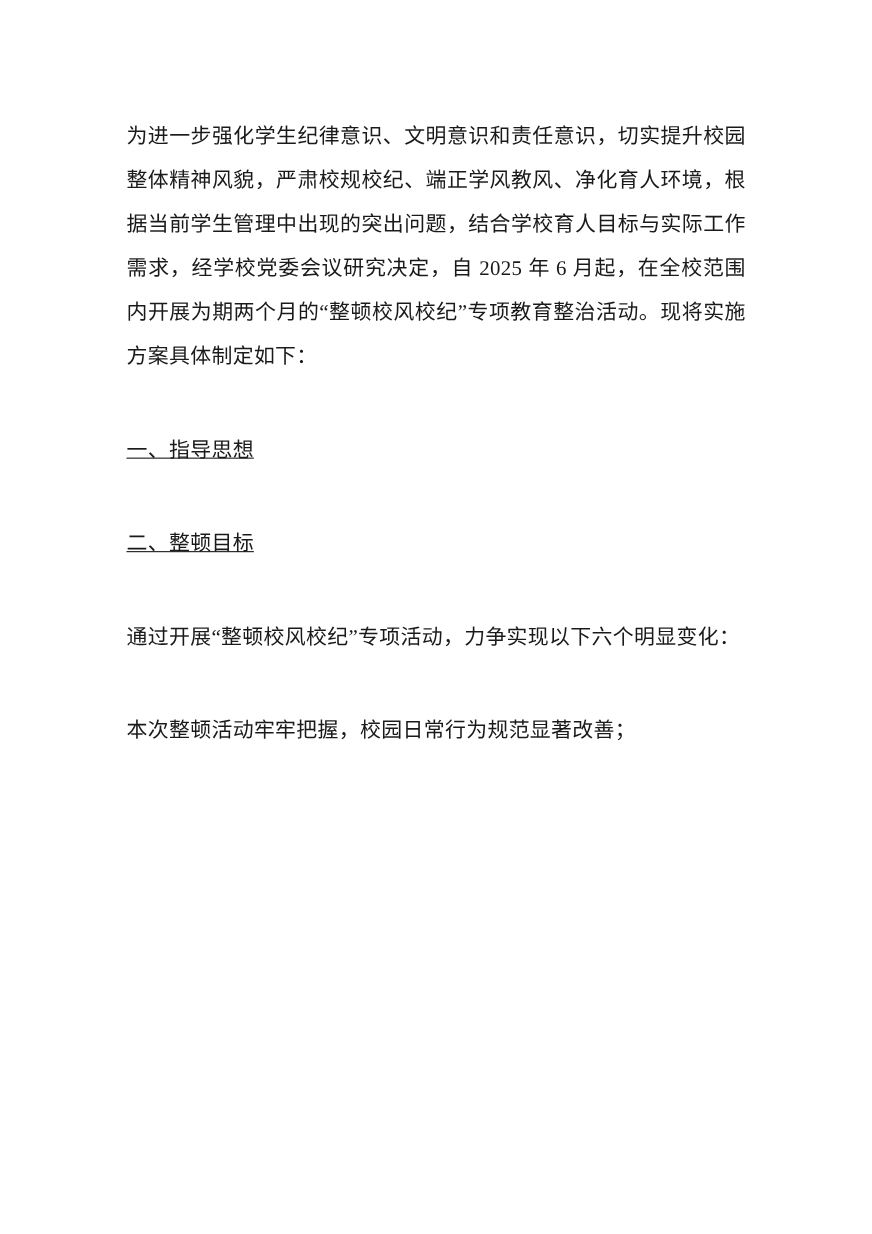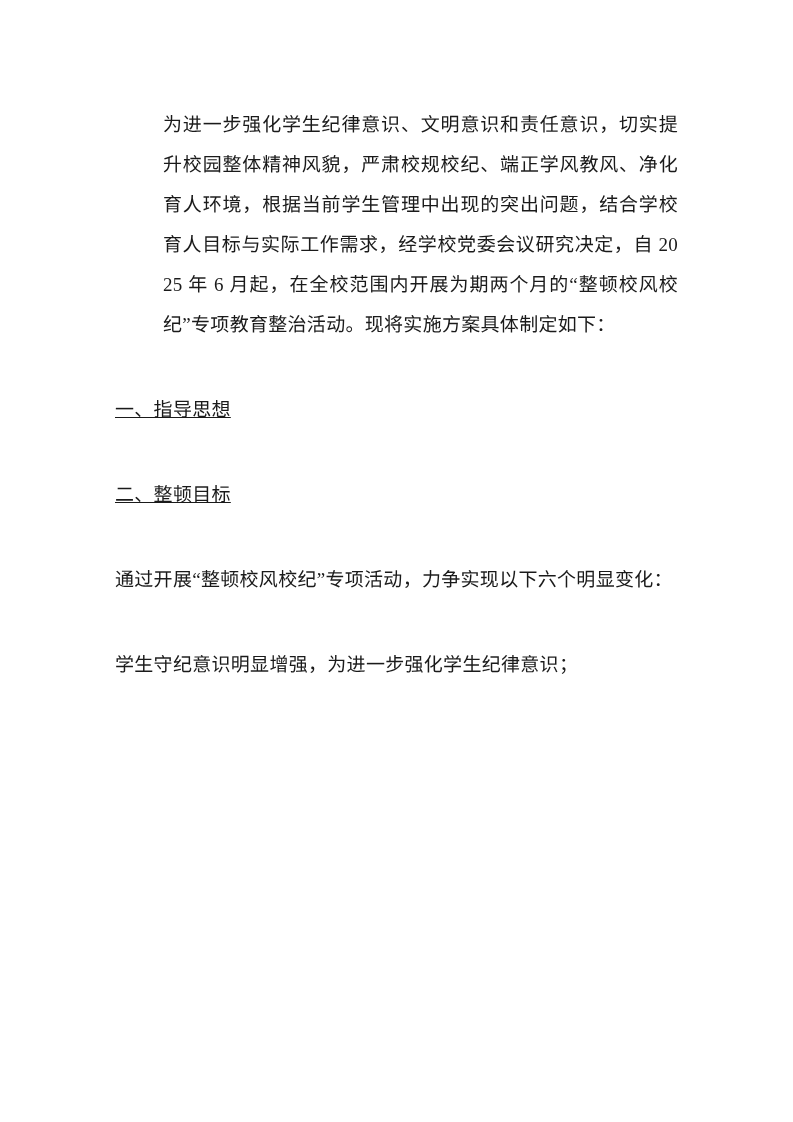--- a/index.html
+++ b/index.html
@@ -37,31 +37,30 @@
     font-weight: normal;
     color: #1a1a1a;
     margin: 45px 0 0 0;
     text-align: justify;
     text-justify: inter-ideograph;
     word-break: break-all;
     letter-spacing: 0.3px;
   }
   .doc-body > :first-child {
     margin-top: 16px;
-    margin-left: 48px;
   }
   .doc-body h2 {
     text-align: left;
     text-decoration: underline;
   }
 </style>
 </head>
 <body>
 
 <div class="page">
   <div class="doc-body">
       <p>为进一步强化学生纪律意识、文明意识和责任意识，切实提升校园整体精神风貌，严肃校规校纪、端正学风教风、净化育人环境，根据当前学生管理中出现的突出问题，结合学校育人目标与实际工作需求，经学校党委会议研究决定，自 2025 年 6 月起，在全校范围内开展为期两个月的“整顿校风校纪”专项教育整治活动。现将实施方案具体制定如下：</p>
       <h2>一、指导思想</h2>
       <h2>二、整顿目标</h2>
       <p>通过开展“整顿校风校纪”专项活动，力争实现以下六个明显变化：</p>
-      <p>学生守纪意识明显增强，为进一步强化学生纪律意识；</p>
+      <p>本次整顿活动牢牢把握，校园日常行为规范显著改善；</p>
     </div>
 </div>
 
 </body></html>

